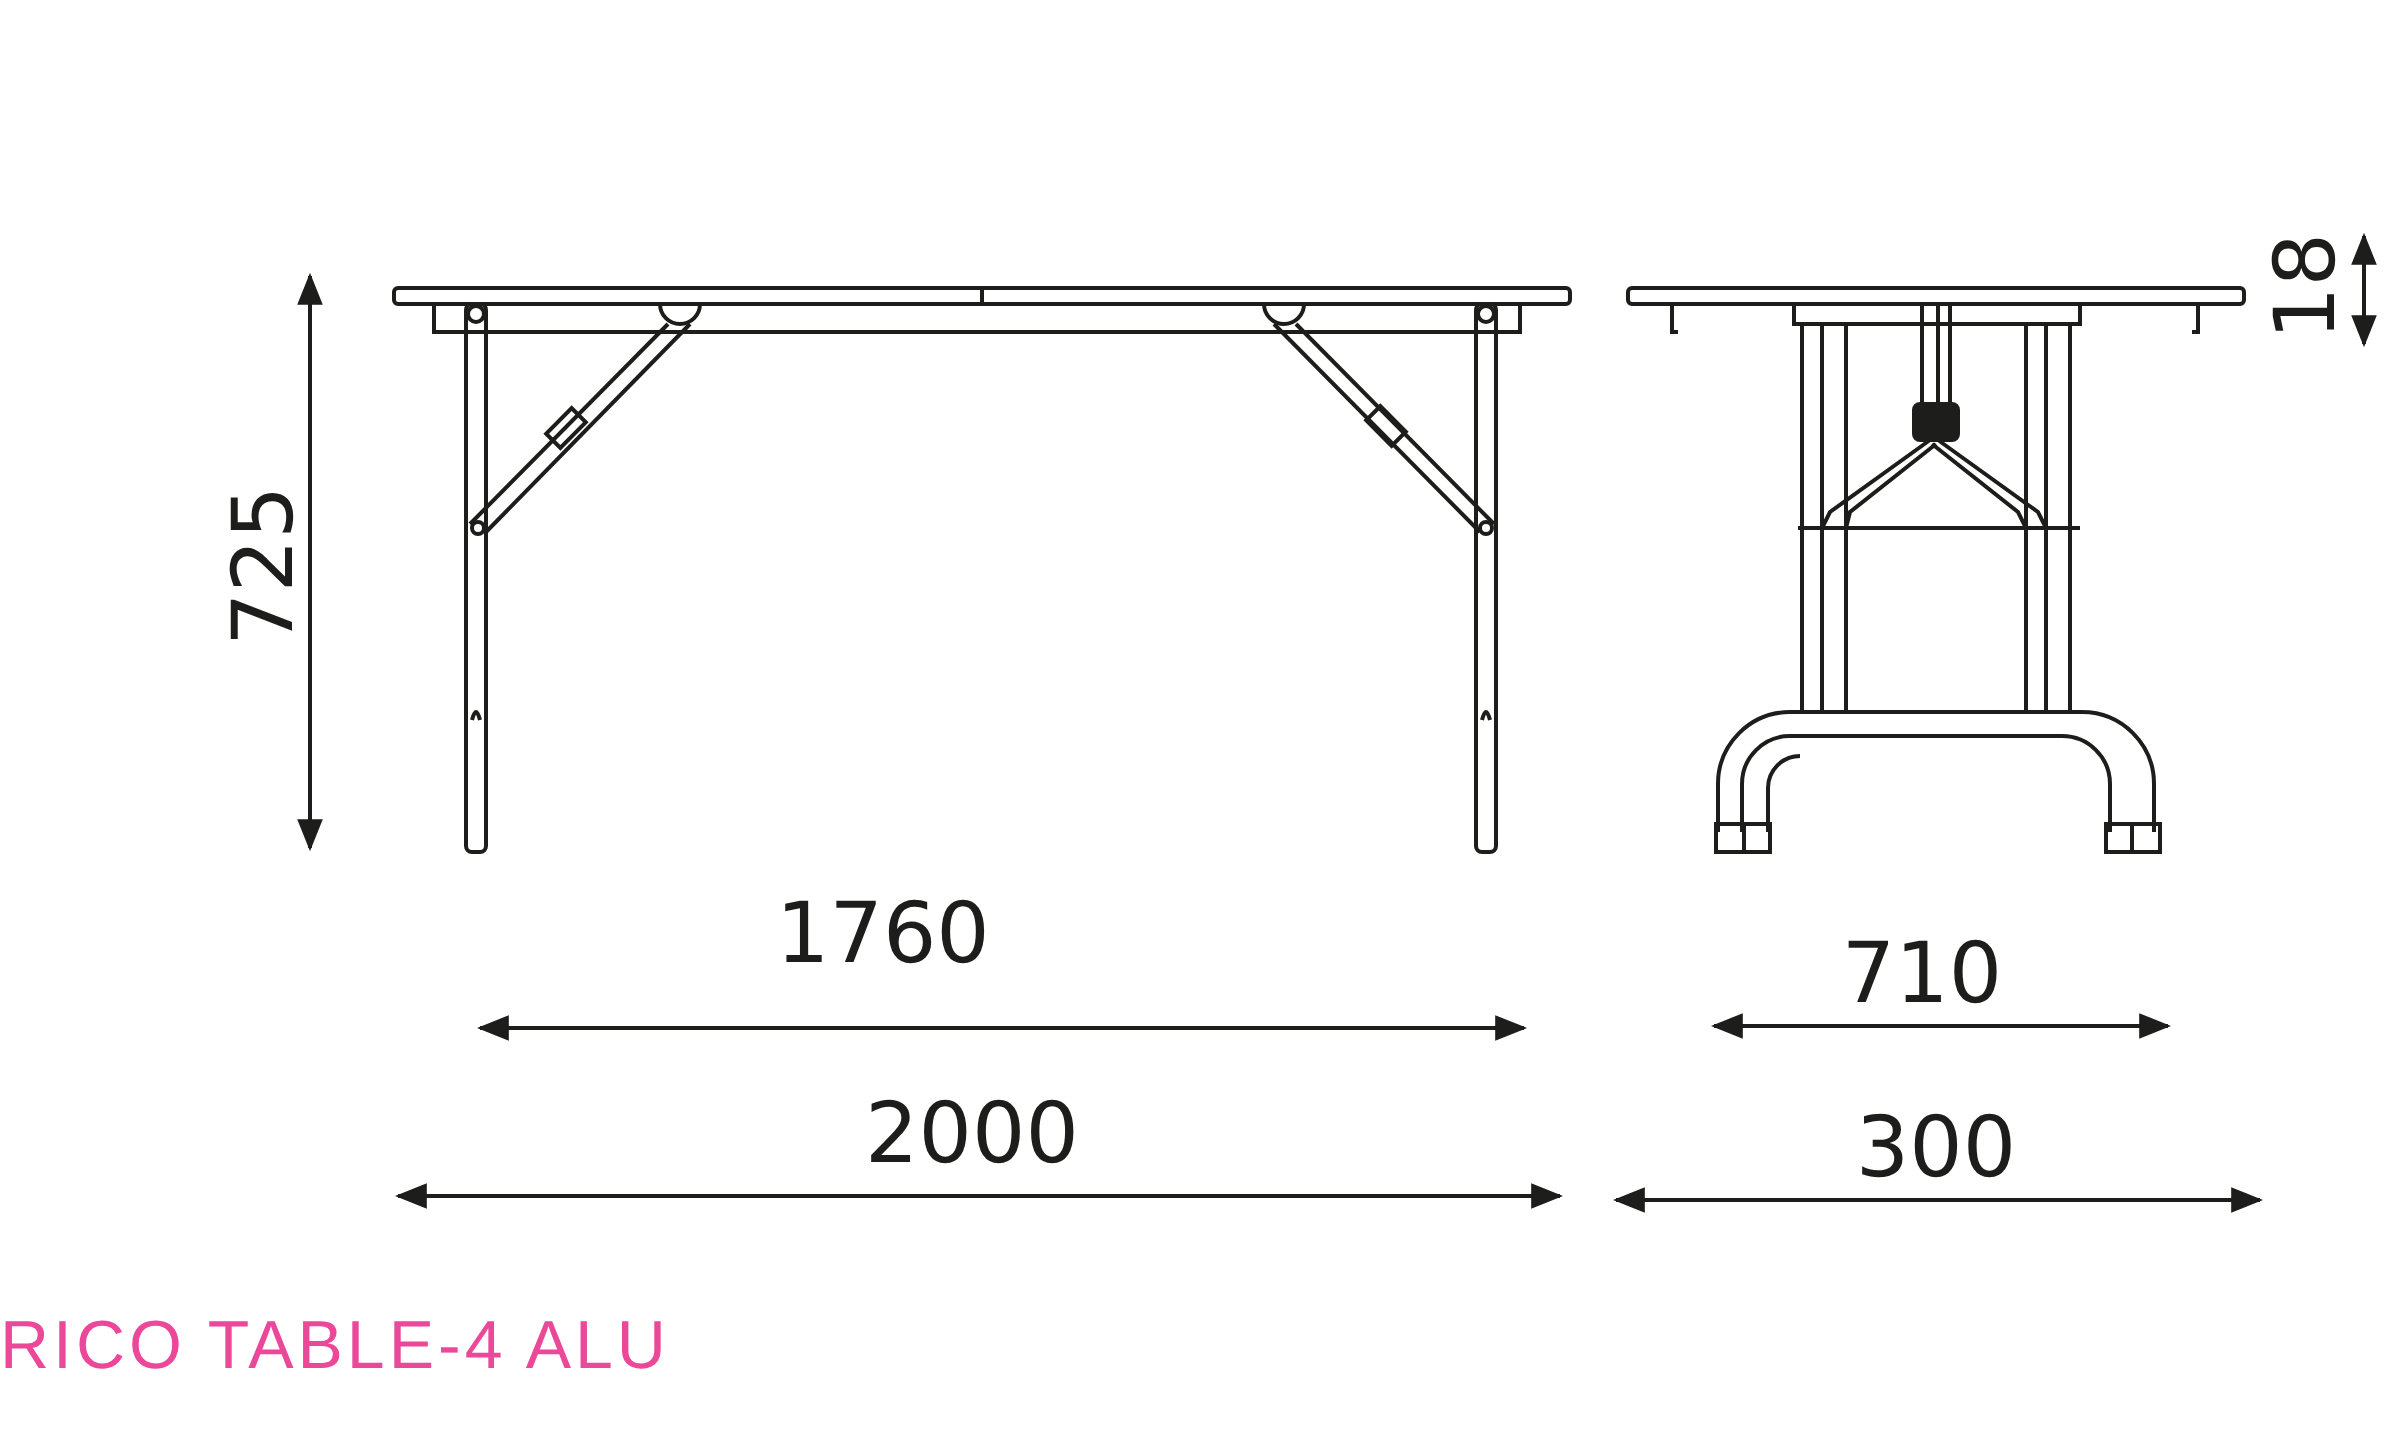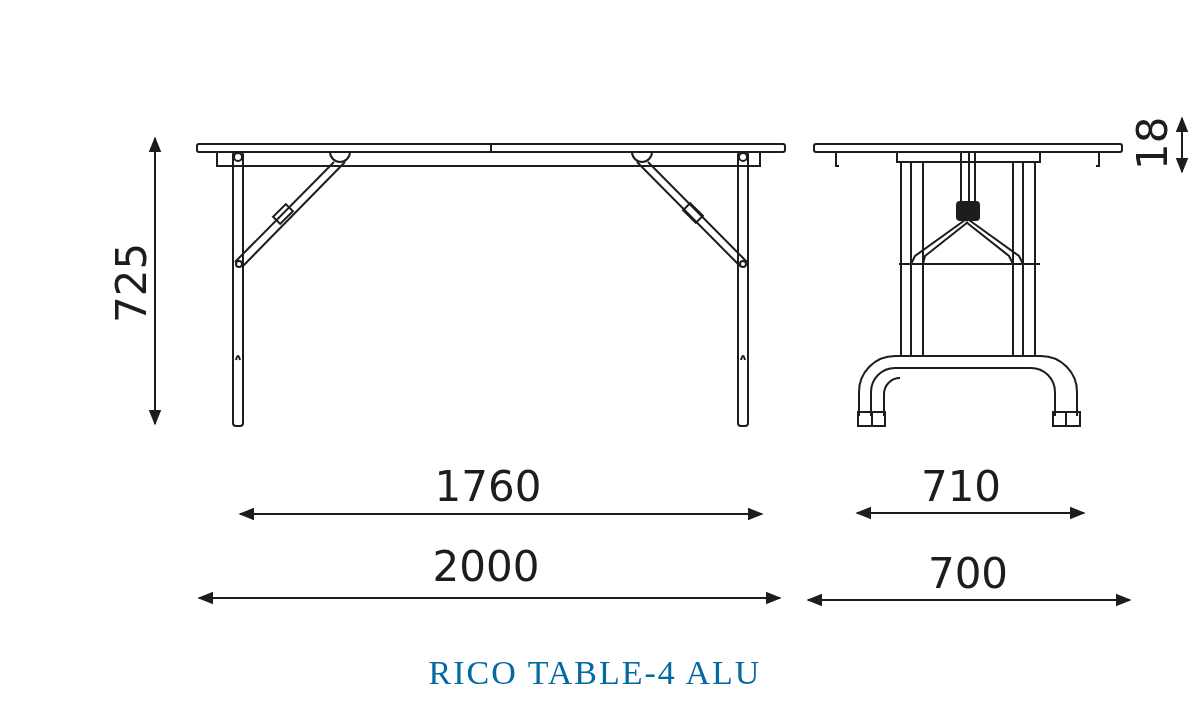--- a/index.html
+++ b/index.html
@@ -1,19 +1,19 @@
 <!DOCTYPE html>
 <html><head>
 <meta charset="utf-8">
 <style>
   html, body { margin:0; padding:0; background:#ffffff; }
   body { width:1200px; height:718px; position:relative; overflow:hidden; font-family:"DejaVu Sans", sans-serif; color:#1d1d1b; }
   svg { position:absolute; left:0; top:0; }
   .dim { position:absolute; font-size:42px; line-height:1; color:#1d1d1b; font-family:"DejaVu Sans", sans-serif; }
-  .title { position:absolute; left:0; width:1190px; top:654px; text-align:center; font-size:34px; letter-spacing:2px; font-family:Liberation Serif, serif; color:#0369a1; }
+  .title { position:absolute; left:0; width:1190px; top:654px; text-align:left; font-size:34px; letter-spacing:2px; font-family:Liberation Sans, sans-serif; color:#ec4899; }
 </style>
 </head>
 <body>
 
 <svg width="1200" height="718" viewBox="0 0 1200 718">
   <defs>
     <marker id="arr" viewBox="0 0 10 10" refX="9" refY="5" markerWidth="8" markerHeight="8" orient="auto-start-reverse">
       <path d="M0,1 L10,5 L0,9 z" fill="#1d1d1b"></path>
     </marker>
   </defs>
@@ -79,18 +79,18 @@
     <line x1="1182" y1="118" x2="1182" y2="172" marker-start="url(#arr)" marker-end="url(#arr)"></line>
     <line x1="240" y1="514" x2="762" y2="514" marker-start="url(#arr)" marker-end="url(#arr)"></line>
     <line x1="199" y1="598" x2="780" y2="598" marker-start="url(#arr)" marker-end="url(#arr)"></line>
     <line x1="857" y1="513" x2="1084" y2="513" marker-start="url(#arr)" marker-end="url(#arr)"></line>
     <line x1="808" y1="600" x2="1130" y2="600" marker-start="url(#arr)" marker-end="url(#arr)"></line>
   </g>
 </svg>
 
 <div class="dim" style="left:92px; top:262px; transform:rotate(-90deg); transform-origin:center; width:80px; text-align:center;">725</div>
 <div class="dim" style="left:1128px; top:124px; transform:rotate(-90deg); width:50px; text-align:center;">18</div>
-<div class="dim" style="left:388px; top:466px; width:200px; text-align:center;">1760</div>
+<div class="dim" style="left:388px; top:446px; width:200px; text-align:left;">1760</div>
 <div class="dim" style="left:386px; top:546px; width:200px; text-align:center;">2000</div>
 <div class="dim" style="left:911px; top:466px; width:100px; text-align:center;">710</div>
-<div class="dim" style="left:918px; top:553px; width:100px; text-align:center;">700</div>
+<div class="dim" style="left:918px; top:553px; width:100px; text-align:center;">300</div>
 
 <div class="title">RICO TABLE-4 ALU</div>
 
 </body></html>

